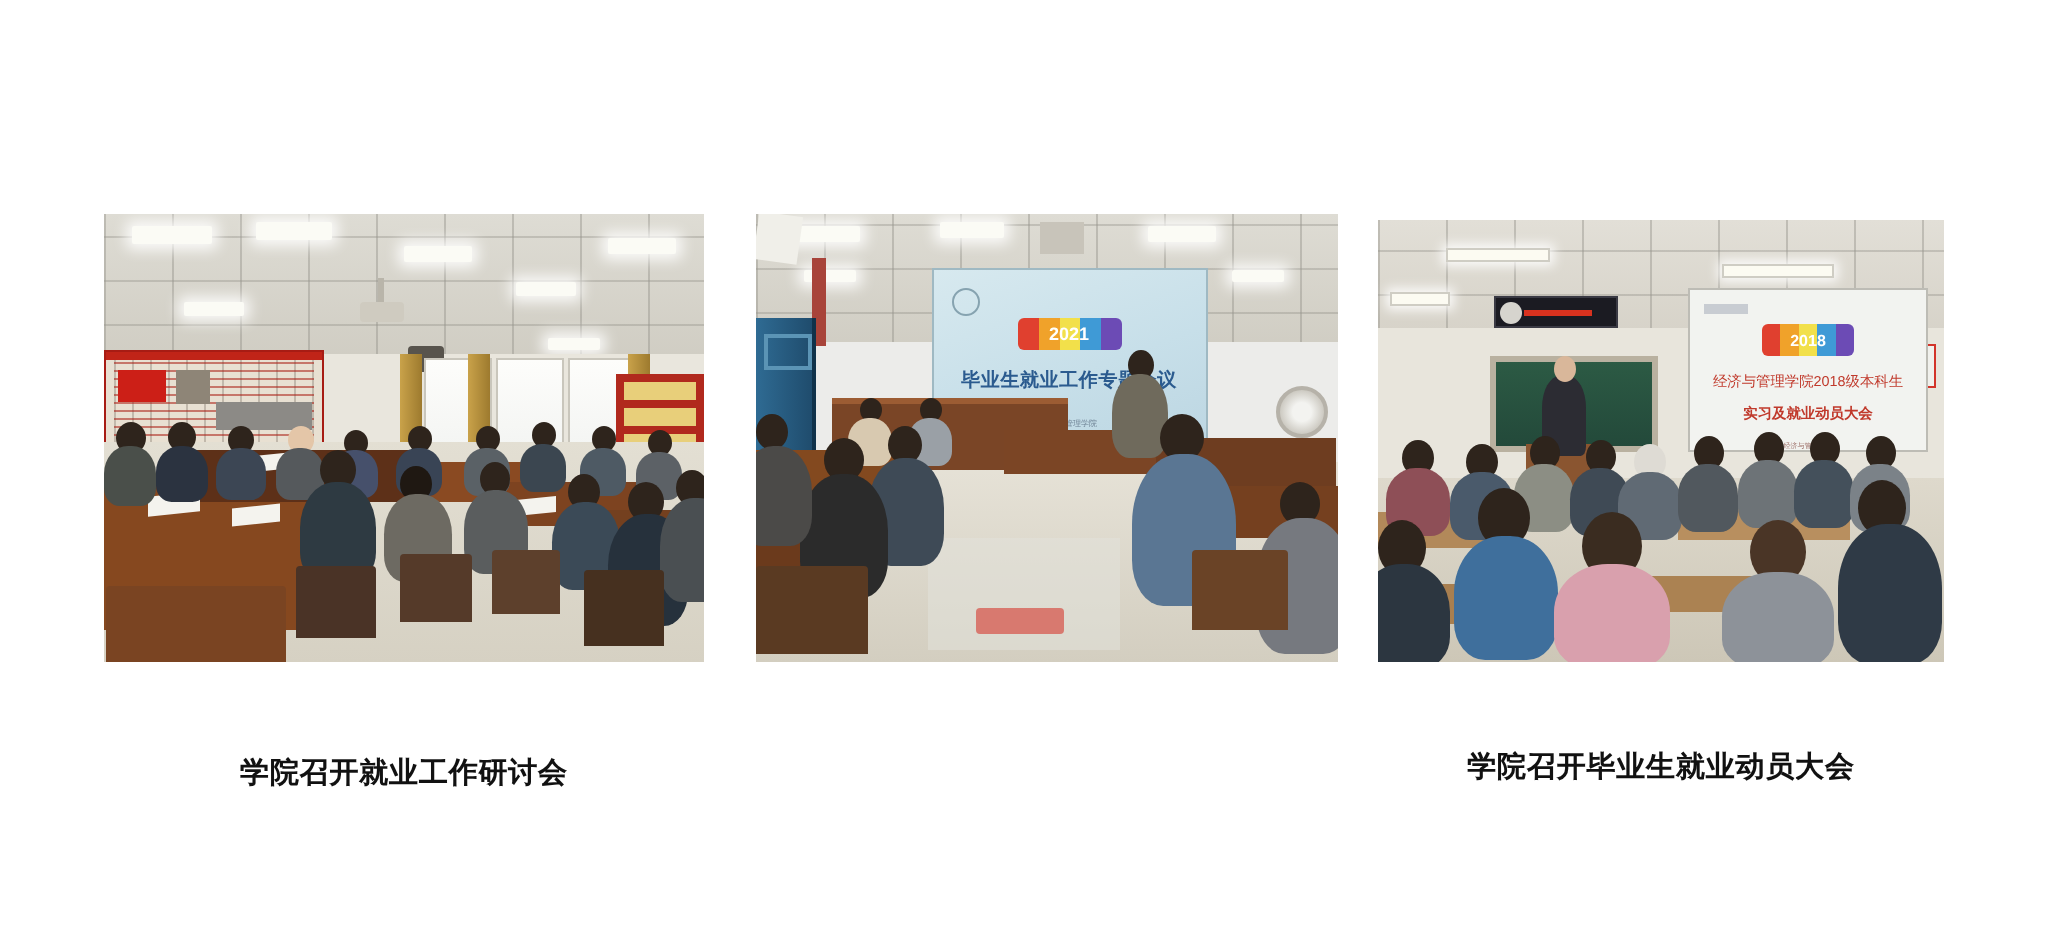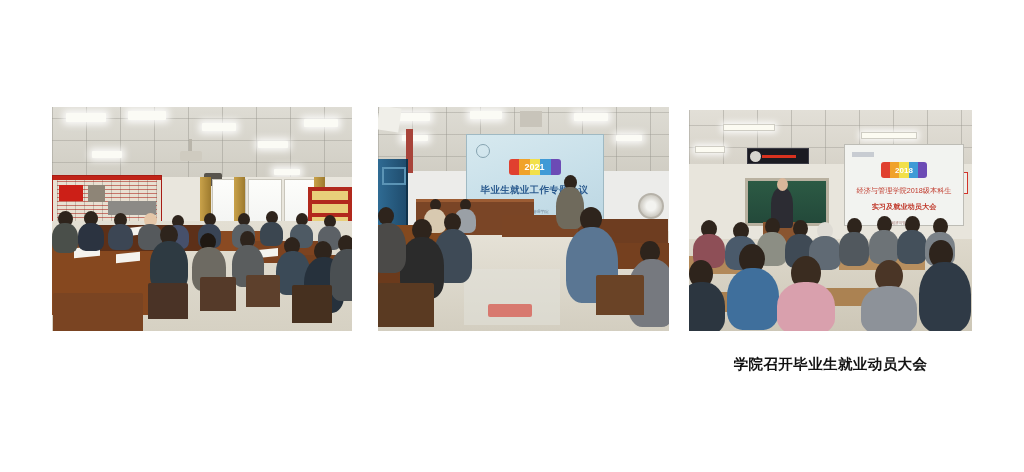--- a/index.html
+++ b/index.html
@@ -38,21 +38,21 @@
   .caption {
     margin-top: 47px;
     font-size: 14.5px;
     font-weight: bold;
     color: #111111;
     letter-spacing: 0.4px;
     white-space: nowrap;
     text-align: center;
     line-height: 18px;
   }
-  .card.c3 .caption { margin-top: 24px; }
+  .card.c3 .caption { margin-top: 44px; }
 
   
   .ceiling {
     position: absolute; left: 0; top: 0; width: 100%;
     background: linear-gradient(#dedcd4, #cfccc2);
   }
   .ceil-grid {
     position: absolute; left: 0; top: 0; width: 100%; height: 100%;
     background-image:
       repeating-linear-gradient(90deg, rgba(150,148,140,.45) 0 1px, transparent 1px 34px),
@@ -333,20 +333,21 @@
         <div class="person" style="left:252px;top:150px;width:40px;height:56px;background:#26313c;"></div>
         <div class="head" style="left:286px;top:128px;width:16px;height:18px;"></div>
         <div class="person" style="left:278px;top:142px;width:36px;height:52px;background:#4a4f52;"></div>
 
         <div class="chair" style="left:96px;top:176px;width:40px;height:36px;background:#4a3326;"></div>
         <div class="chair" style="left:148px;top:170px;width:36px;height:34px;background:#553a29;"></div>
         <div class="chair" style="left:194px;top:168px;width:34px;height:32px;background:#5d402c;"></div>
         <div class="chair" style="left:240px;top:178px;width:40px;height:38px;background:#46301f;"></div>
         <div class="chair" style="left:1px;top:186px;width:90px;height:38px;background:#7a4422;"></div>
       </div>
+      <figcaption class="caption">学院召开就业工作研讨会</figcaption>
     </figure>
 
     <figure class="card c2">
       <div class="photo p2">
         <div class="ceiling">
           <div class="ceil-grid"></div>
         </div>
         <div class="light" style="left:18px;top:6px;width:34px;height:8px;"></div>
         <div class="light" style="left:92px;top:4px;width:32px;height:8px;"></div>
         <div class="light" style="left:196px;top:6px;width:34px;height:8px;"></div>

